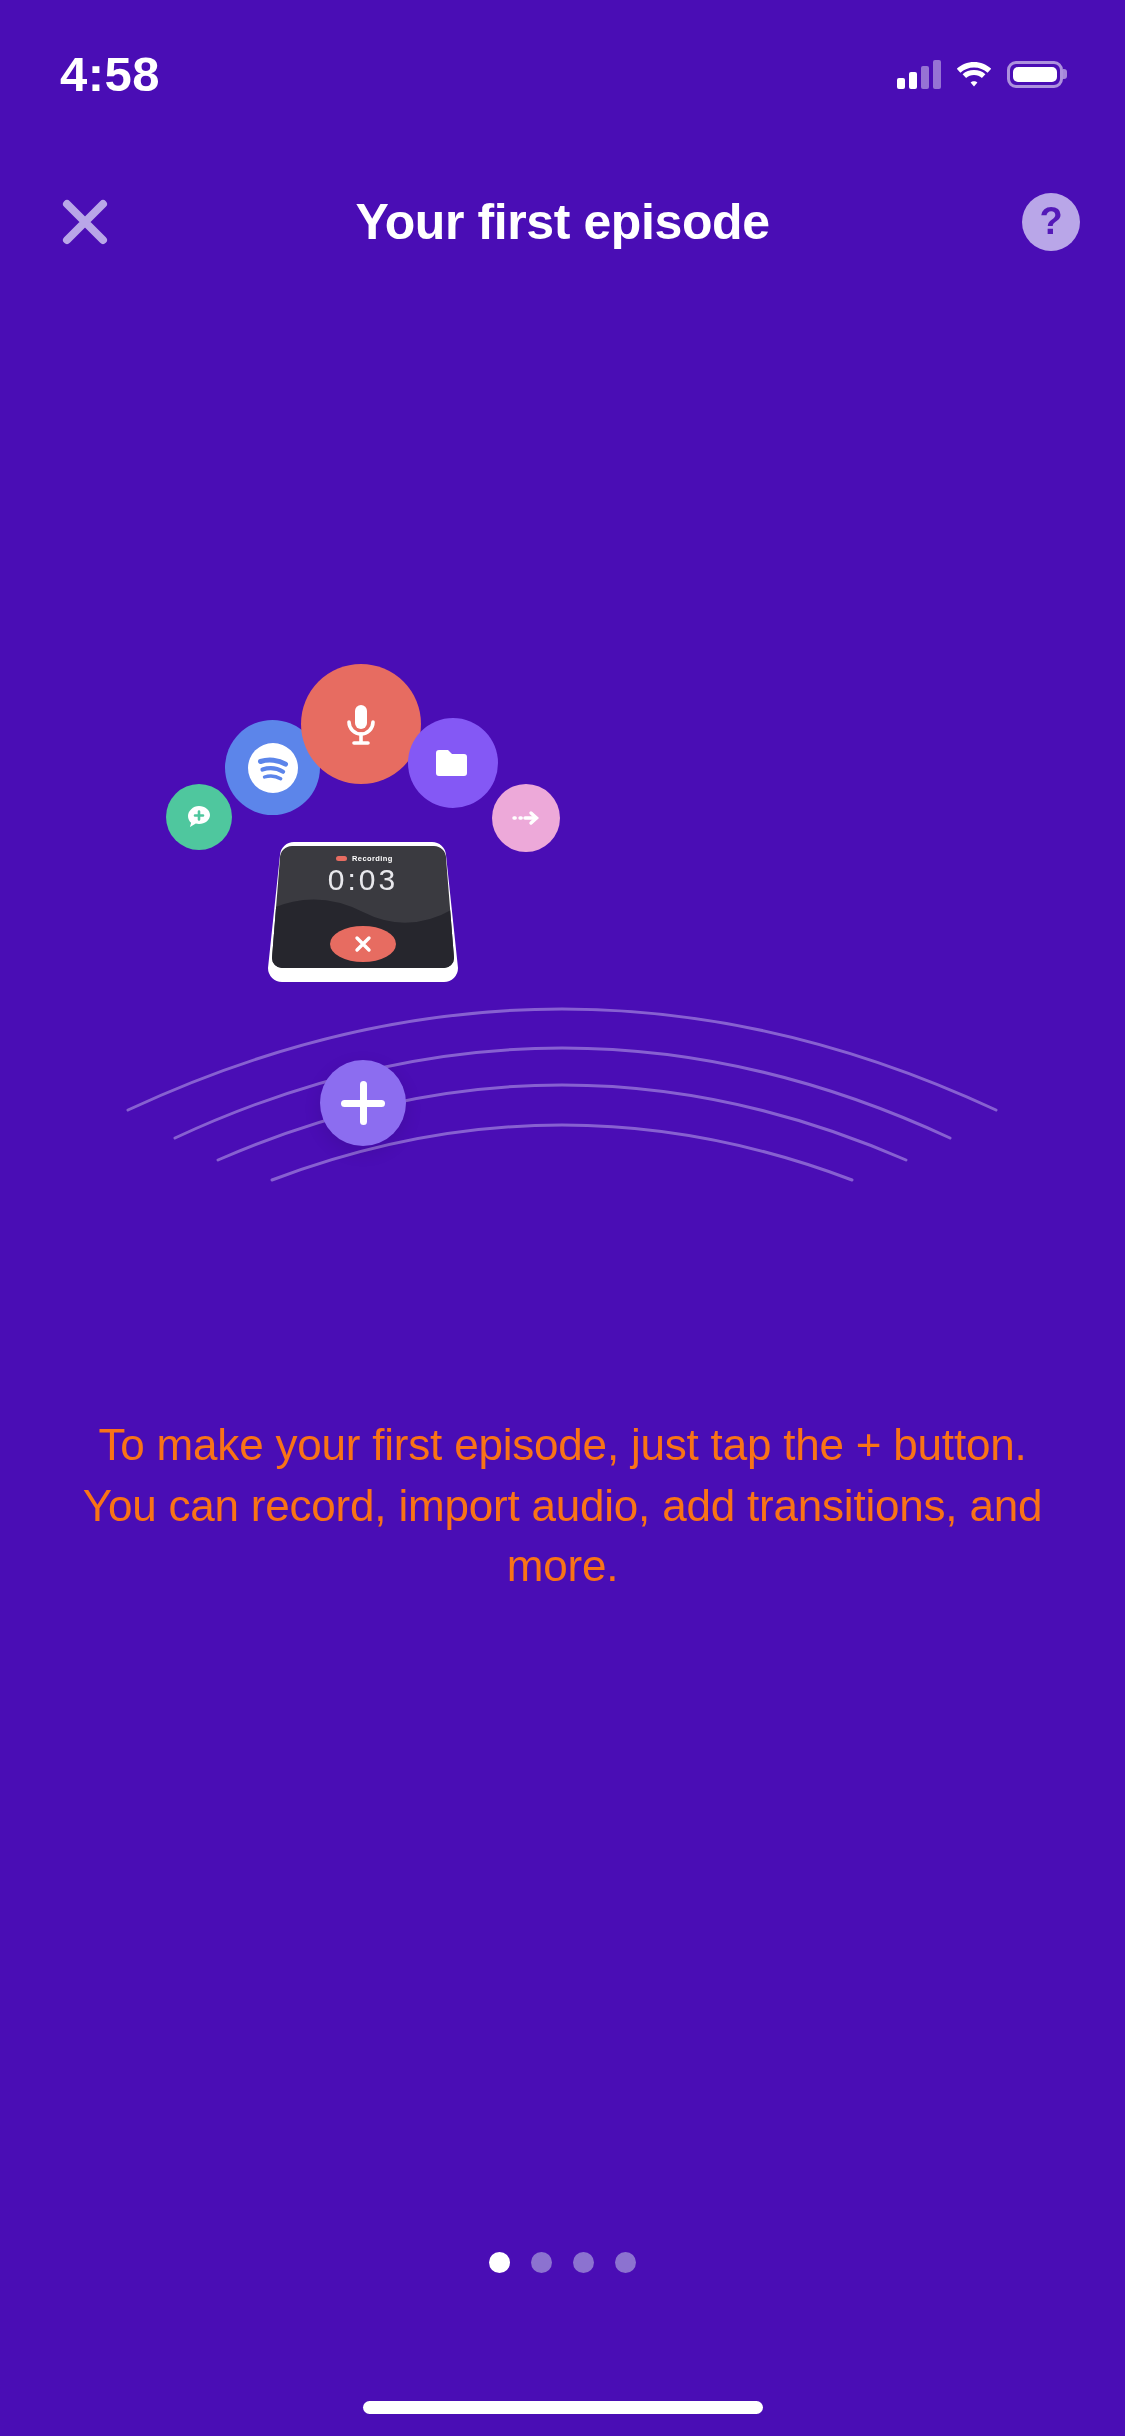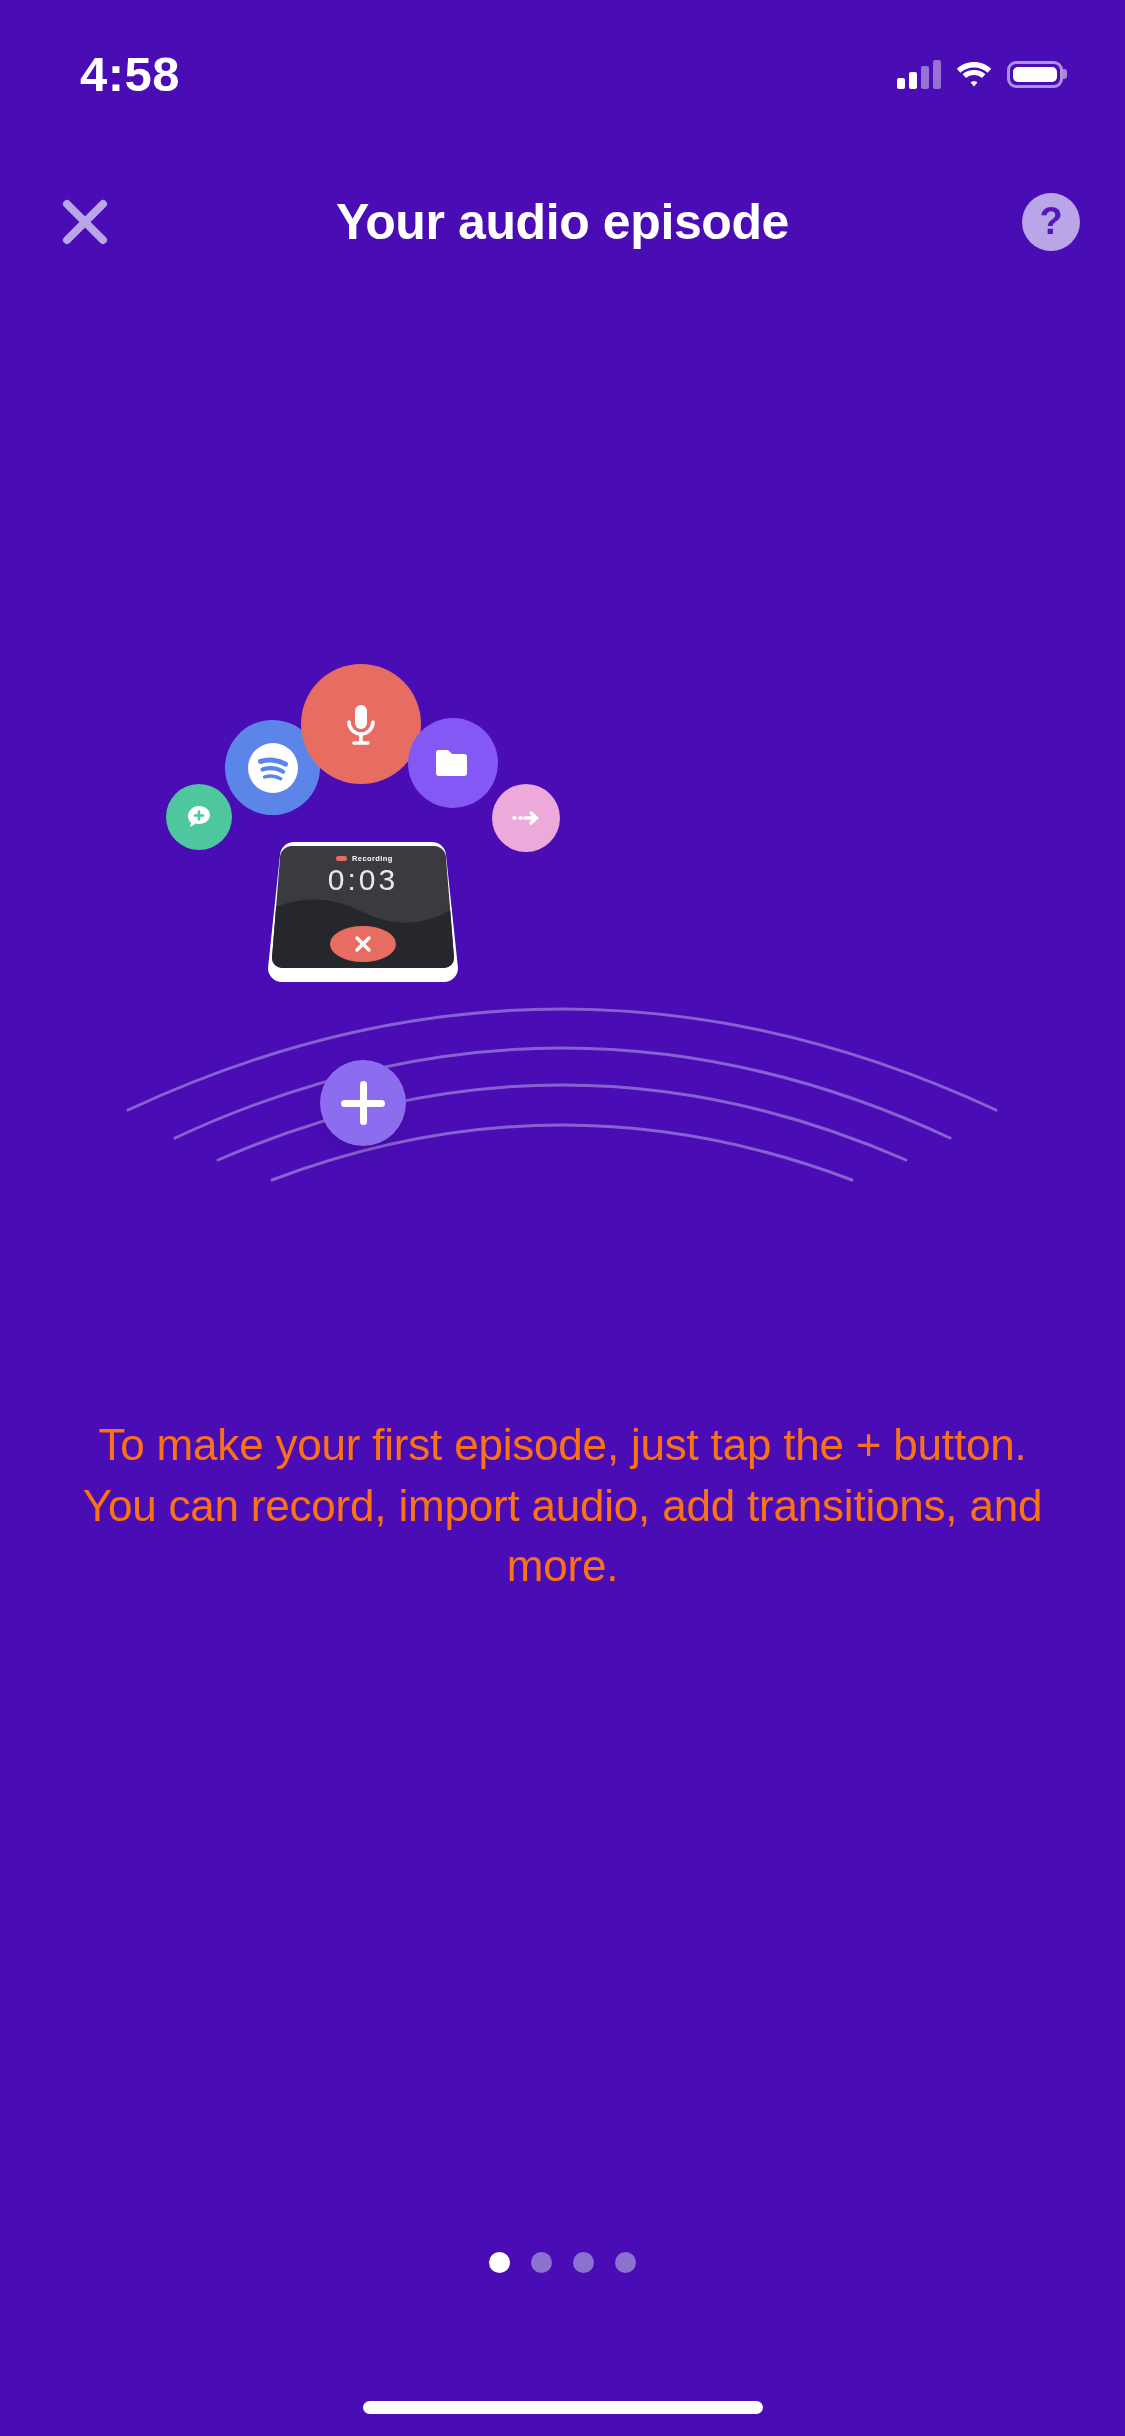--- a/index.html
+++ b/index.html
@@ -11,21 +11,21 @@
   }
   body {
     background:#4A0DB5;
     position:relative;
   }
 
   
   .statusbar {
     position:absolute; top:0; left:0; width:1125px; height:130px;
     display:flex; align-items:center; justify-content:space-between;
-    padding:0 62px 0 80px;
+    padding:0 62px 0 60px;
   }
   .status-time {
     color:#ffffff; font-size:49px; font-weight:600; letter-spacing:0.5px;
     margin-top:18px;
   }
   .status-right {
     display:flex; align-items:center; gap:14px; margin-top:18px;
   }
   .sig { display:flex; align-items:flex-end; gap:4px; height:30px; }
   .sig i { display:block; width:8px; background:#ffffff; border-radius:2px; }
@@ -141,21 +141,21 @@
     </div>
   </div>
 </div>
 
 <div class="header">
   <div class="close-btn">
     <svg width="52" height="52" viewBox="0 0 52 52">
       <path d="M8 8 L44 44 M44 8 L8 44" stroke="#B9A6E8" stroke-width="8" stroke-linecap="round"></path>
     </svg>
   </div>
-  <div class="page-title">Your audio episode</div>
+  <div class="page-title">Your first episode</div>
   <div class="help-btn">
     <span>?</span>
   </div>
 </div>
 
 <div class="illustration">
 
   <svg class="arcs" viewBox="0 0 1125 620">
     <g fill="none" stroke="#B9A6E8" stroke-opacity="0.55" stroke-width="3" stroke-linecap="round">
       <path d="M128 470 Q562 268 996 470"></path>

